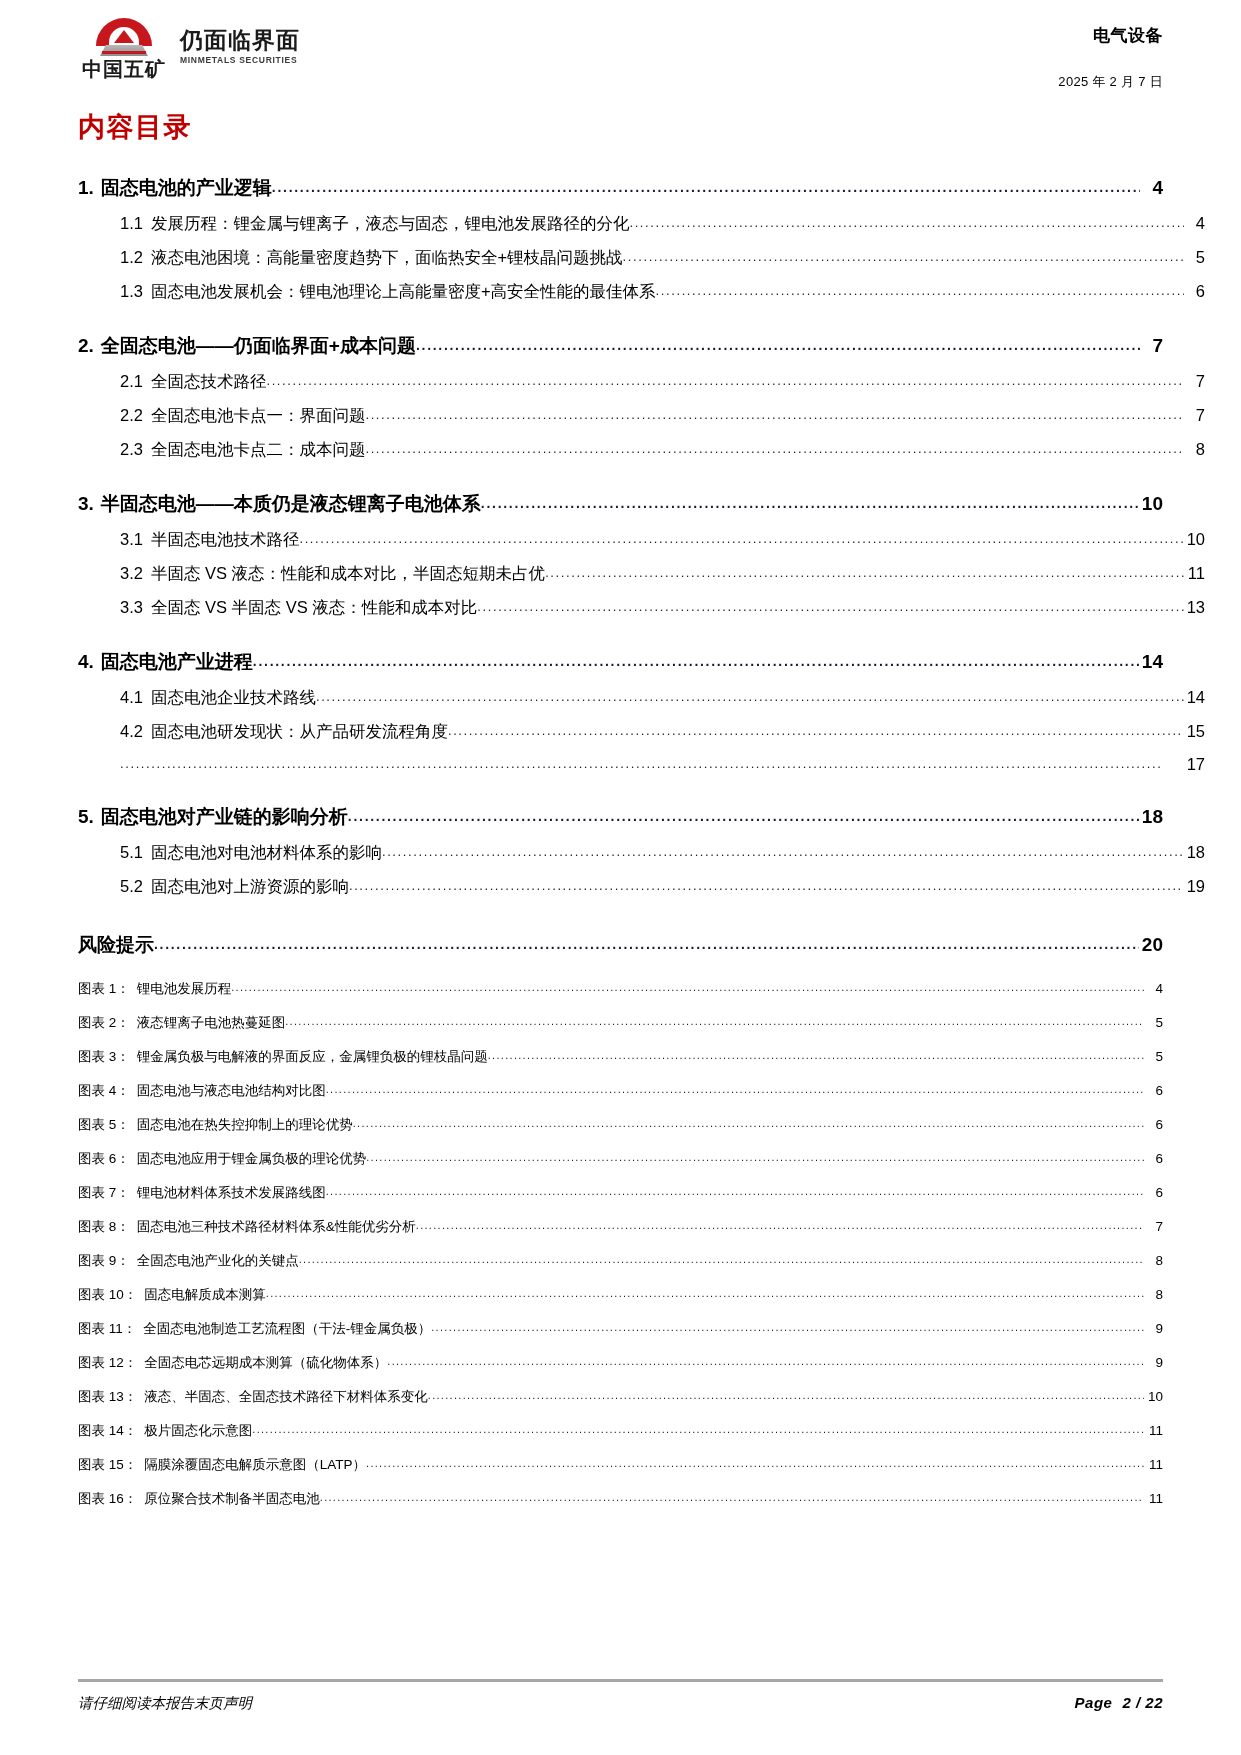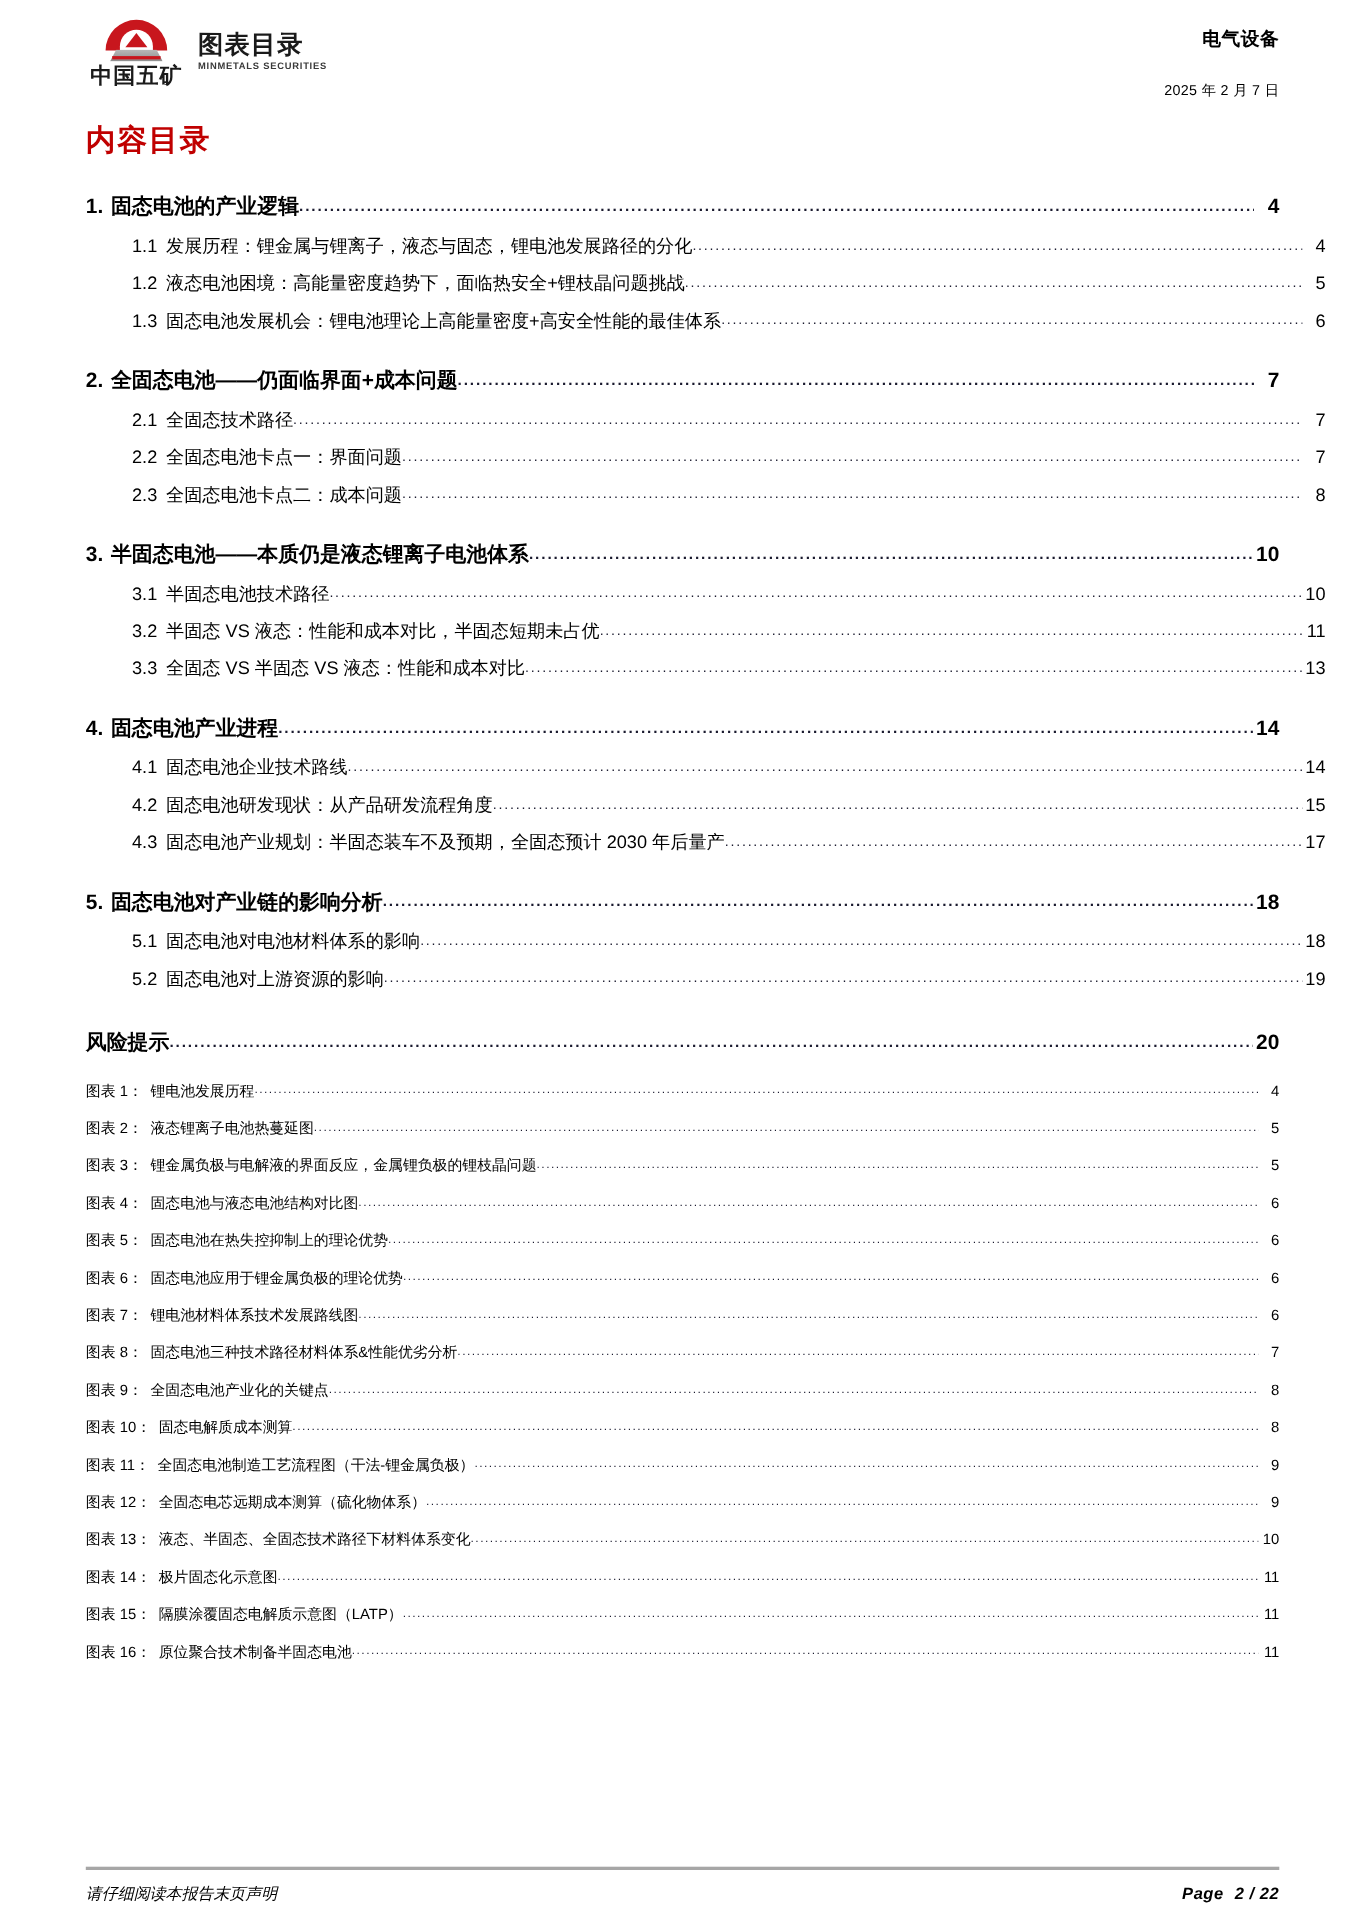--- a/index.html
+++ b/index.html
@@ -210,21 +210,21 @@
   }
   .fig-row .toc-dots { font-size: 11px; letter-spacing: 1.3px; transform: translateY(-2px);}
   .fig-row .toc-page { font-size: 13.5px; min-width: 16px; }
   .fig-row .fig-name { margin-left: 7px; }
 
   
   .footer {
     position: absolute;
     left: 78px;
     right: 78px;
-    bottom: 24px;
+    bottom: 42px;
   }
   .footer-rule {
     height: 3px;
     background: #a6a6a6;
     width: 100%;
   }
   .footer-inner {
     display: flex;
     justify-content: space-between;
     align-items: baseline;
@@ -255,21 +255,21 @@
         <div class="logo-mark">
           <div class="logo-arc"></div>
           <div class="logo-inner"></div>
           <div class="logo-tri"></div>
           <div class="logo-base"></div>
           <div class="logo-base-line"></div>
         </div>
         <div class="brand-cn">中国五矿</div>
       </div>
       <div class="brand-sec">
-        <div class="brand-sec-cn">图表目录</div>
+        <div class="brand-sec-cn">仍面临界面</div>
         <div class="brand-sec-en">MINMETALS SECURITIES</div>
       </div>
     </div>
     <div class="header-right">
       <div class="header-sector">电气设备</div>
       <div class="header-date">2025 年 2 月 7 日</div>
     </div>
   </div>
 
   <div id="content-title-wrap">
@@ -346,21 +346,20 @@
         <span class="toc-label"><span class="toc-num">4.1</span><span>固态电池企业技术路线</span></span>
         <span class="toc-dots">........................................................................................................................................................................................................</span>
         <span class="toc-page">14</span>
       </div>
       <div class="toc-row lvl2">
         <span class="toc-label"><span class="toc-num">4.2</span><span>固态电池研发现状：从产品研发流程角度</span></span>
         <span class="toc-dots">........................................................................................................................................................................................................</span>
         <span class="toc-page">15</span>
       </div>
       <div class="toc-row lvl2">
-        <span class="toc-label"><span class="toc-num">4.3</span><span>固态电池产业规划：半固态装车不及预期，全固态预计 2030 年后量产</span></span>
         <span class="toc-dots">........................................................................................................................................................................................................</span>
         <span class="toc-page">17</span>
       </div>
       <div class="toc-row lvl1 gap-before">
         <span class="toc-label"><span class="toc-num">5.</span><span>固态电池对产业链的影响分析</span></span>
         <span class="toc-dots">........................................................................................................................................................................................................</span>
         <span class="toc-page">18</span>
       </div>
       <div class="toc-row lvl2">
         <span class="toc-label"><span class="toc-num">5.1</span><span>固态电池对电池材料体系的影响</span></span>

